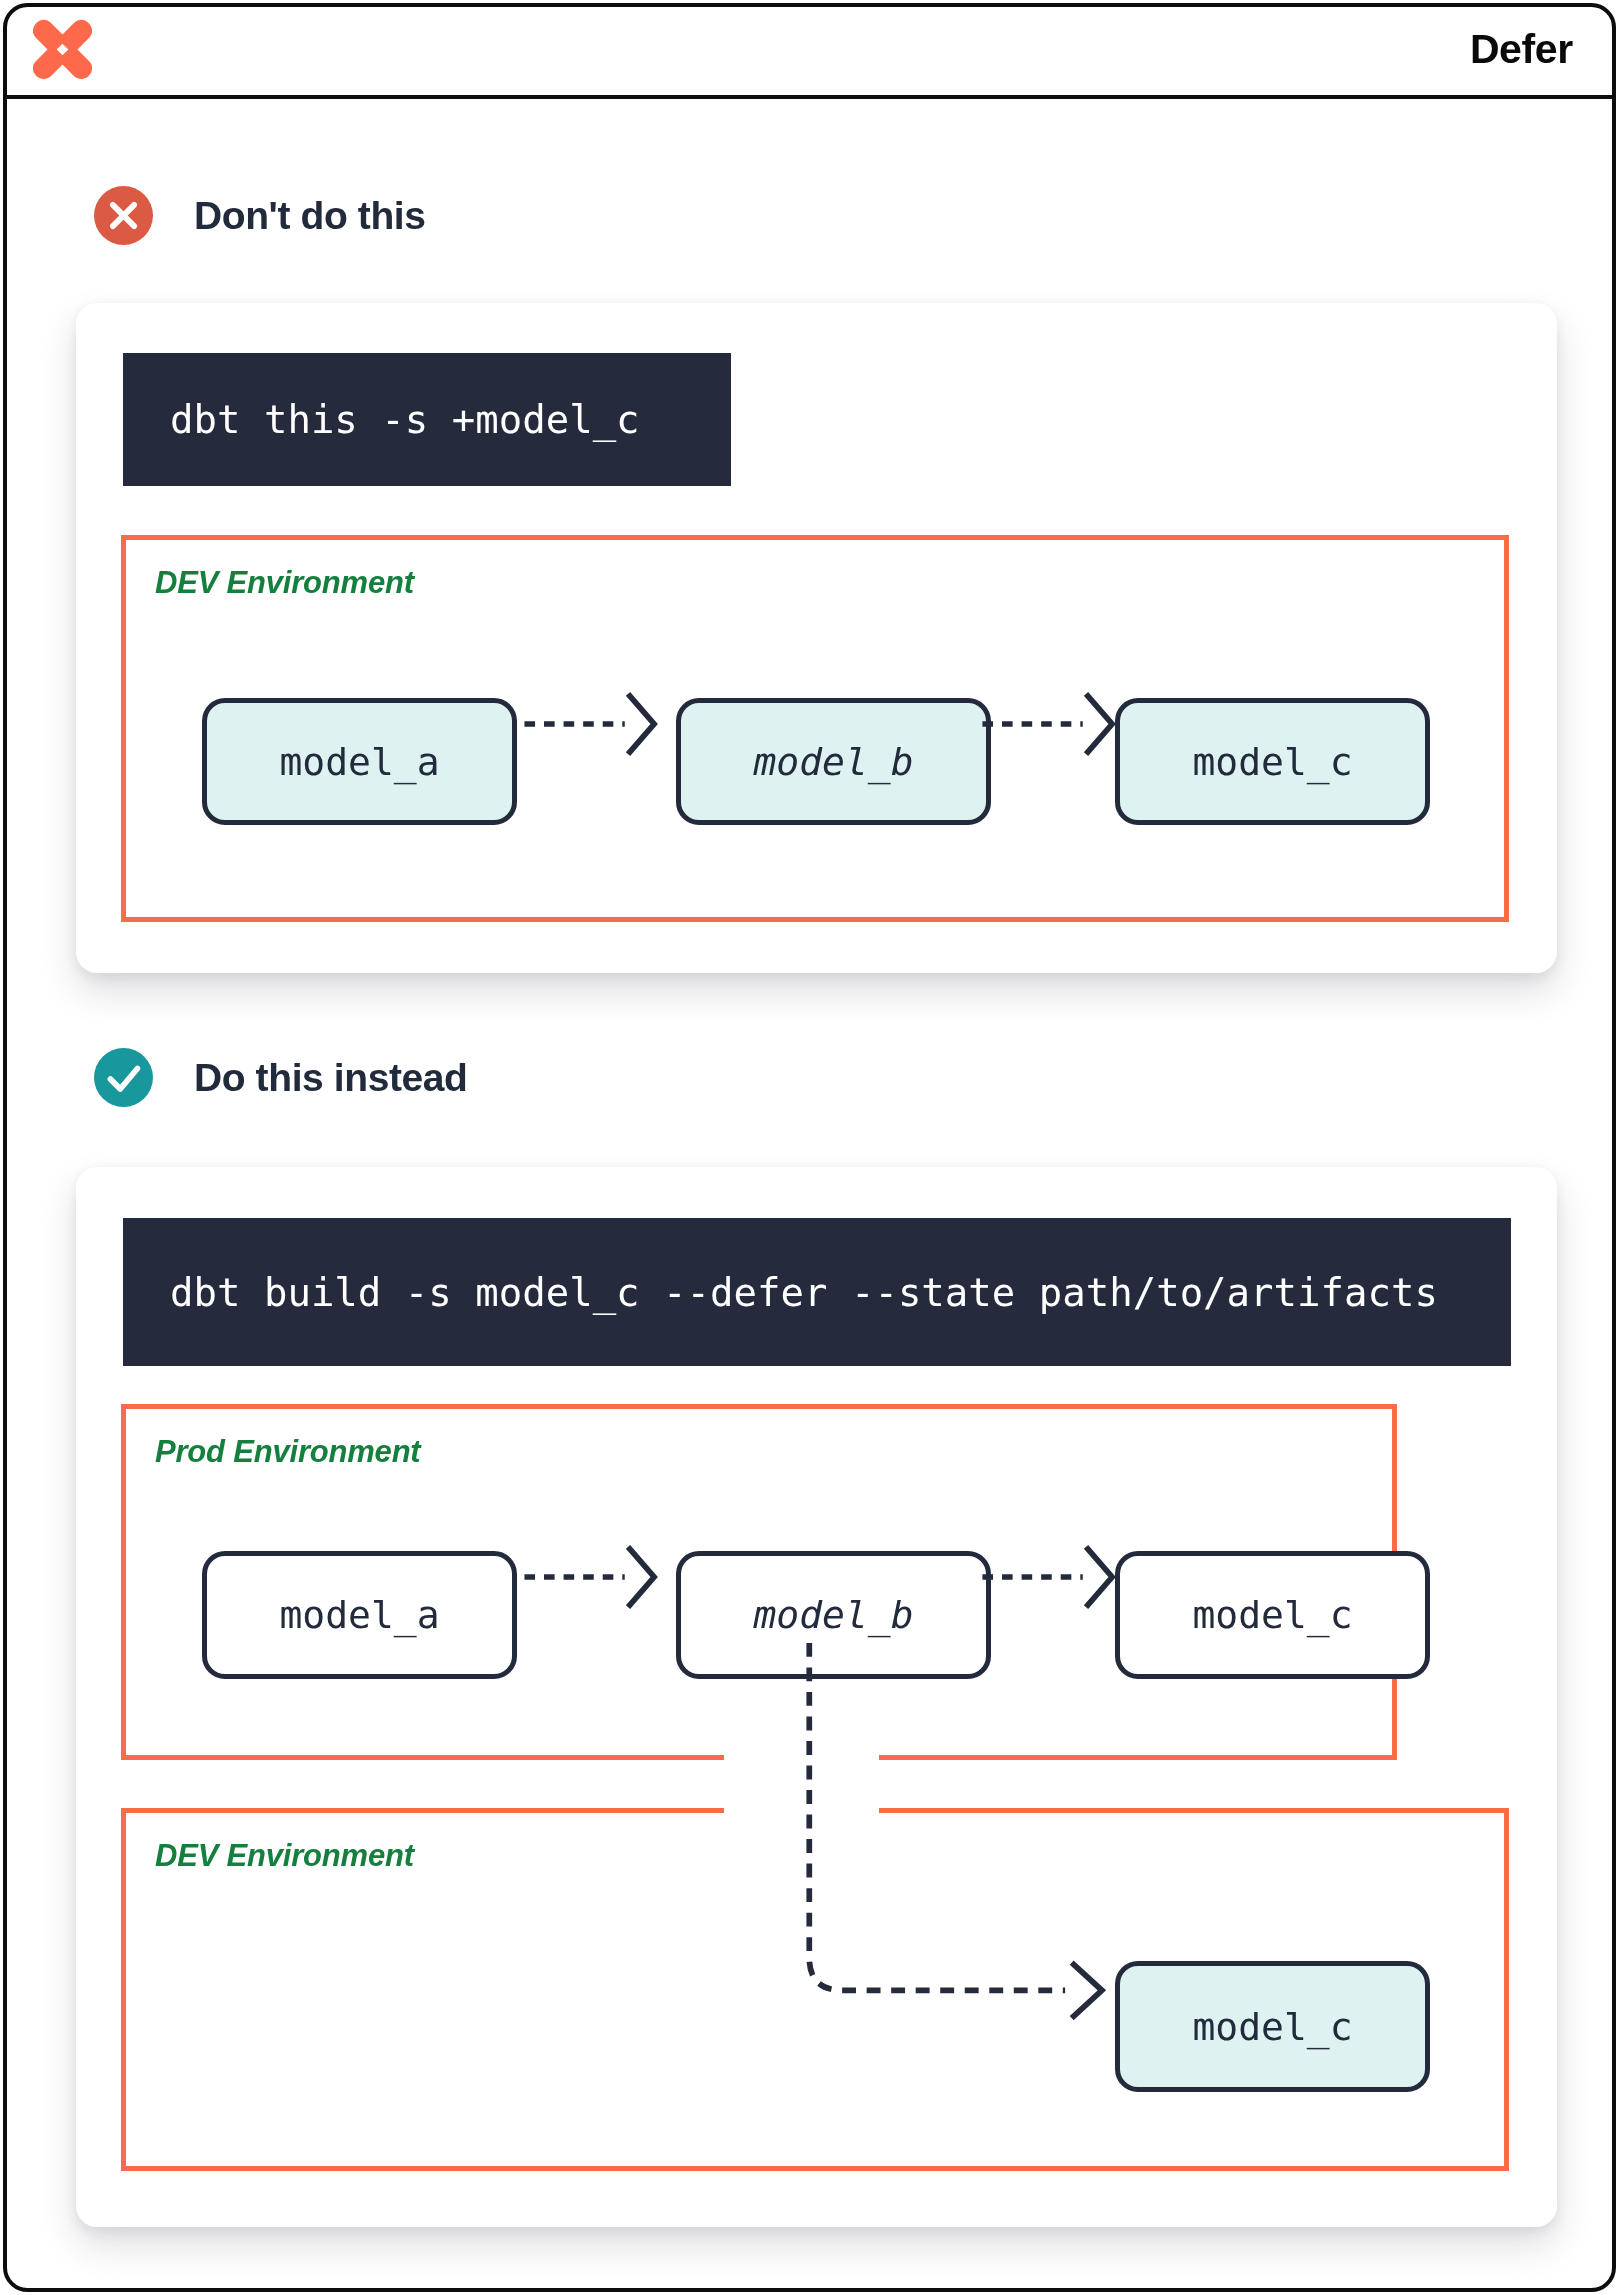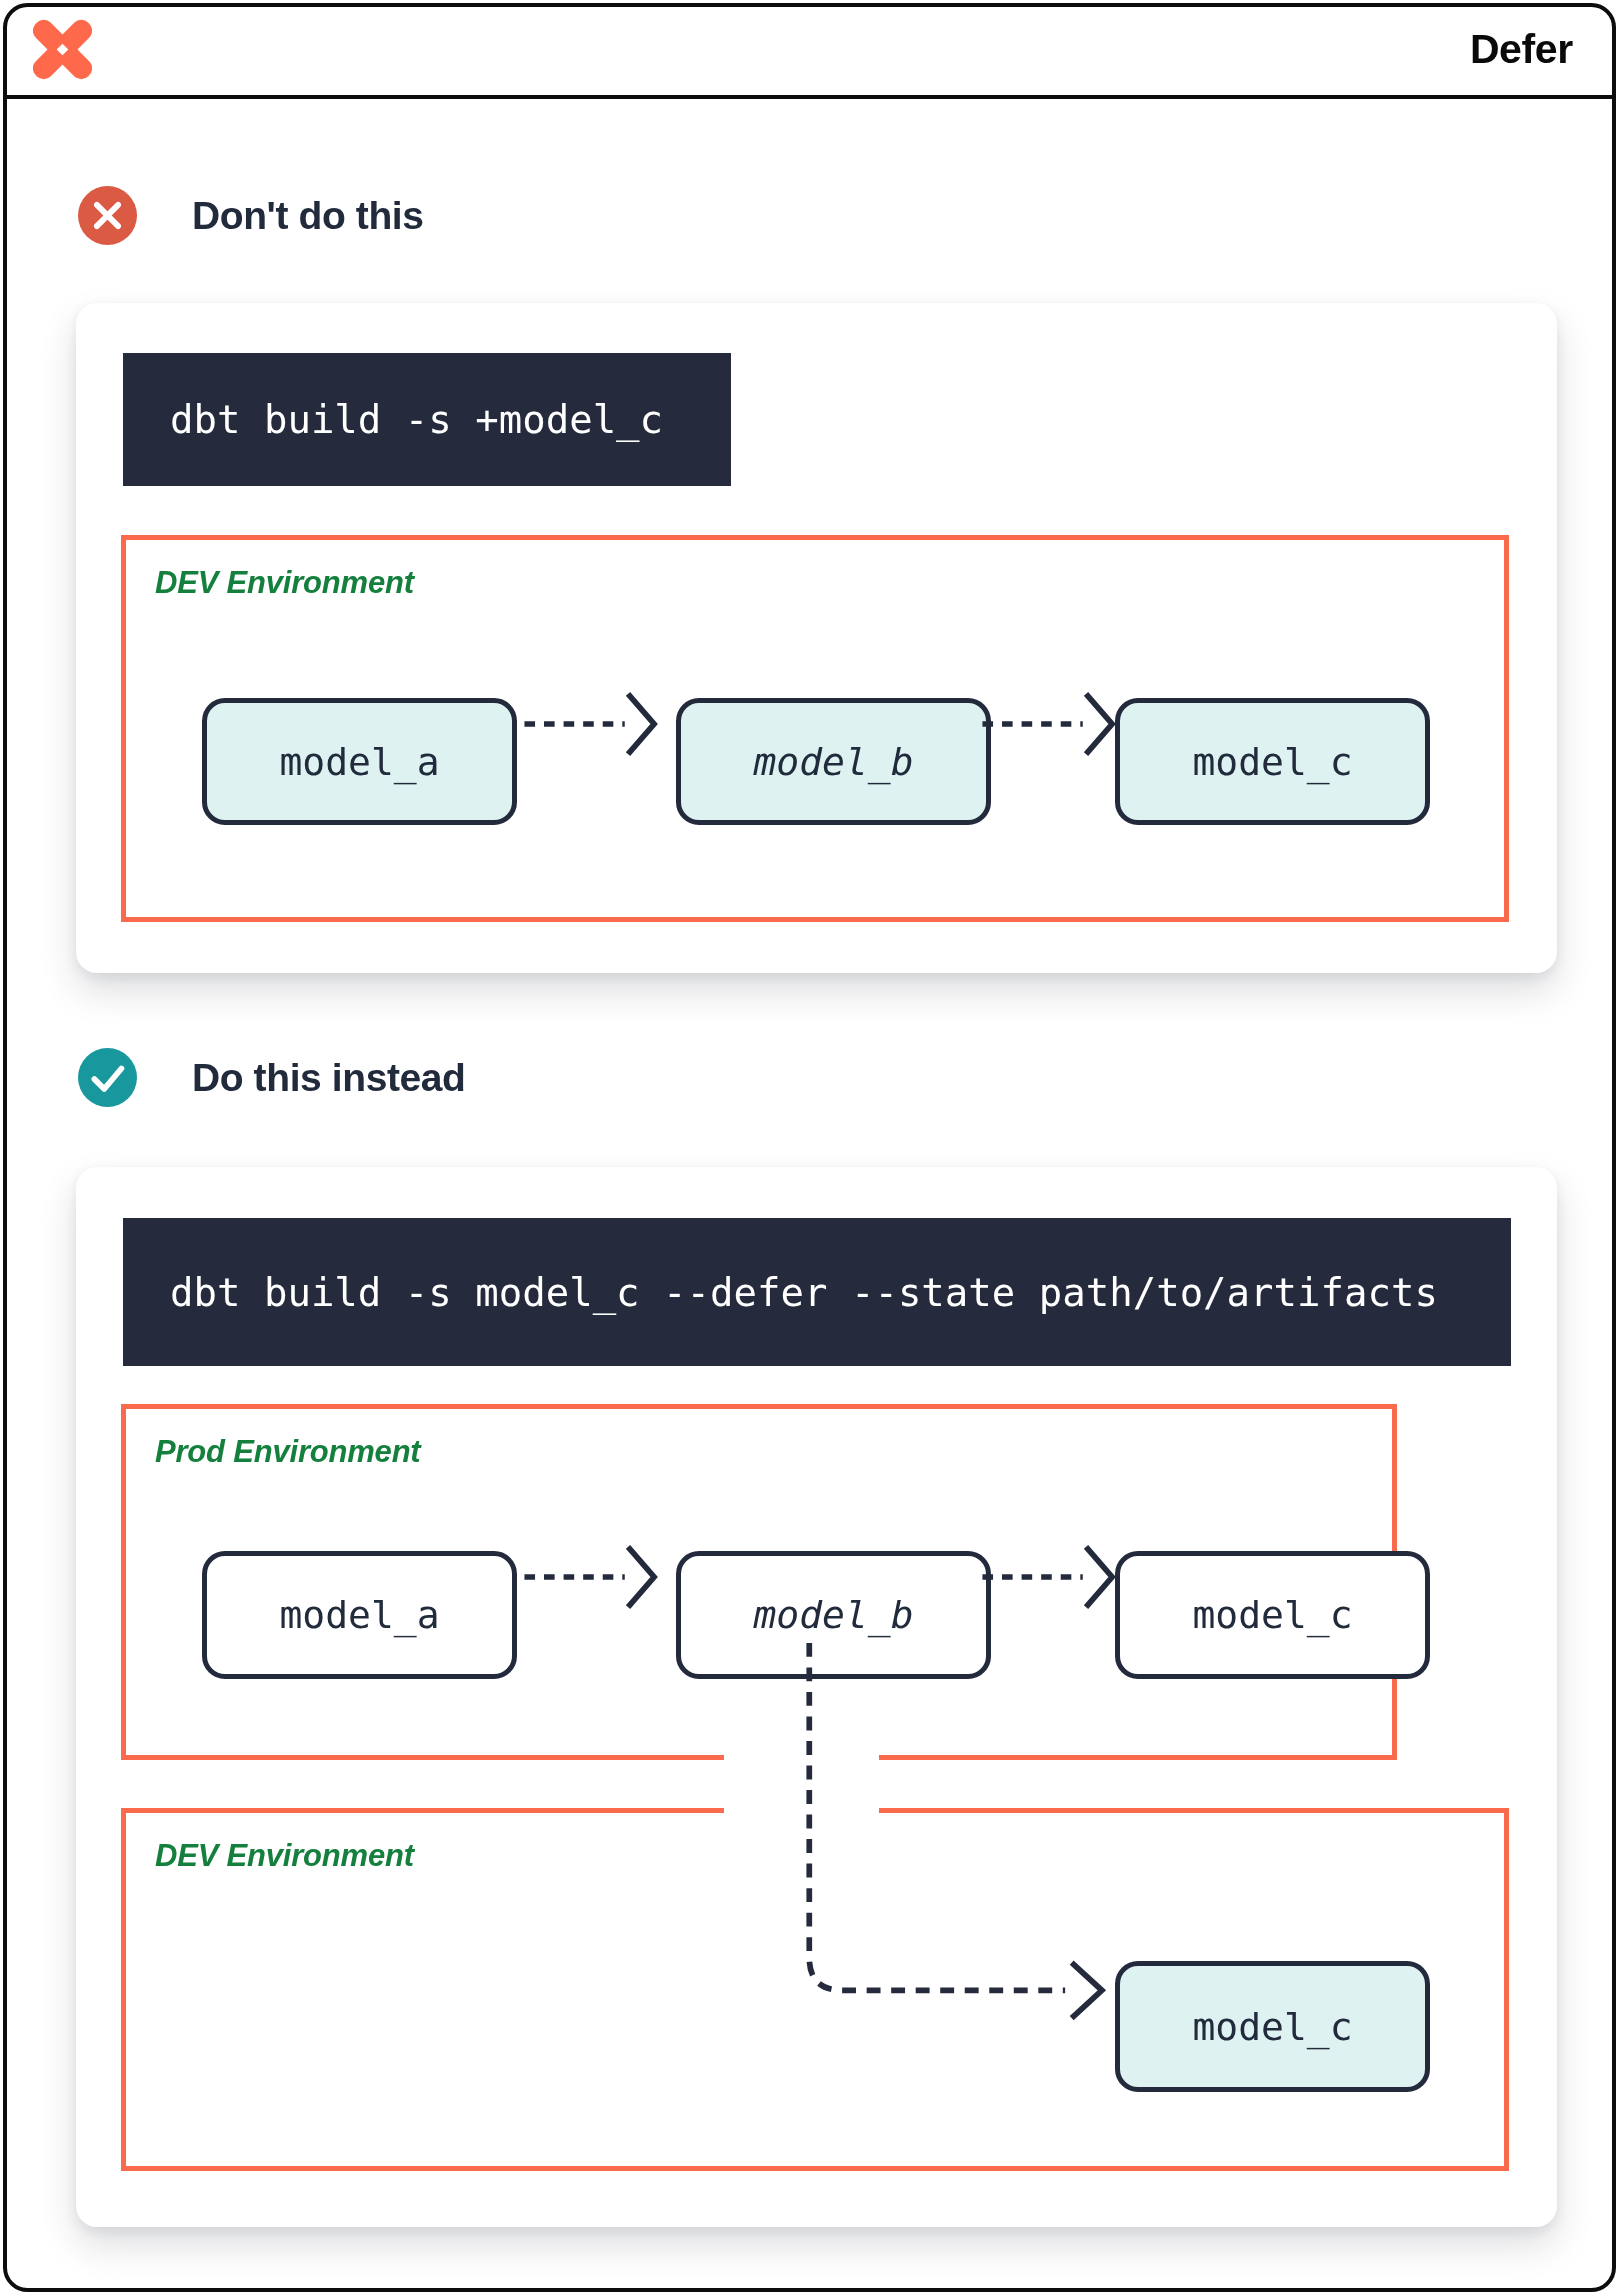--- a/index.html
+++ b/index.html
@@ -9,21 +9,21 @@
   
   .frame{position:absolute;inset:3.3px;border:4.9px solid var(--frame,#0d0d0f);border-radius:24.5px;}
   .header{position:absolute;top:0;left:0;right:0;height:92px;
           border-bottom:4.9px solid var(--frame,#0d0d0f);
           display:flex;align-items:center;justify-content:space-between;
           padding:0 39px 4px 26px;box-sizing:border-box;}
   .logo-svg{width:59px;height:65px;display:block;}
   .page-title{font-size:41px;font-weight:700;color:#0a0a0b;letter-spacing:-0.4px;}
 
   
-  .section-heading{position:absolute;left:78px;display:flex;align-items:center;gap:55px;}
+  .section-heading{position:absolute;left:94px;display:flex;align-items:center;gap:41px;}
   #heading-dont{top:186px;}
   #heading-do{top:1048px;}
   .badge{width:59px;height:59px;display:block;}
   .heading-text{font-size:39px;font-weight:700;color:#222b3c;letter-spacing:-0.4px;}
 
   
   .card{position:absolute;left:76px;width:1481px;background:#ffffff;border-radius:21px;
         box-shadow:0 4.9px 11.4px rgba(25,32,50,.07),0 18px 36px rgba(25,32,50,.15);}
   #card-dont{top:303px;height:670px;}
   #card-do{top:1167px;height:1060px;}
@@ -91,21 +91,21 @@
     <svg class="badge" viewBox="0 0 72 72">
       <circle cx="36" cy="36" r="36" fill="#db5a43"></circle>
       <line x1="23" y1="23" x2="49" y2="49" stroke="#ffffff" stroke-width="7" stroke-linecap="round"></line>
       <line x1="49" y1="23" x2="23" y2="49" stroke="#ffffff" stroke-width="7" stroke-linecap="round"></line>
     </svg>
     <div class="heading-text">Don't do this</div>
   </div>
 
   <div class="card" id="card-dont">
     <div class="codeblock" id="code-dont">
-      <span>dbt build -s +model_c</span>
+      <span>dbt this -s +model_c</span>
     </div>
 
     <div class="envbox" id="env-dev1">
       <div class="env-label">DEV Environment</div>
 
       <div class="model teal m-pos-a">
         <span>model_a</span>
       </div>
       <svg class="arrow a1" viewBox="0 0 168 90">
         <line x1="3" y1="45" x2="126" y2="45" stroke="#232a3c" stroke-width="7" stroke-dasharray="13 11"></line>

